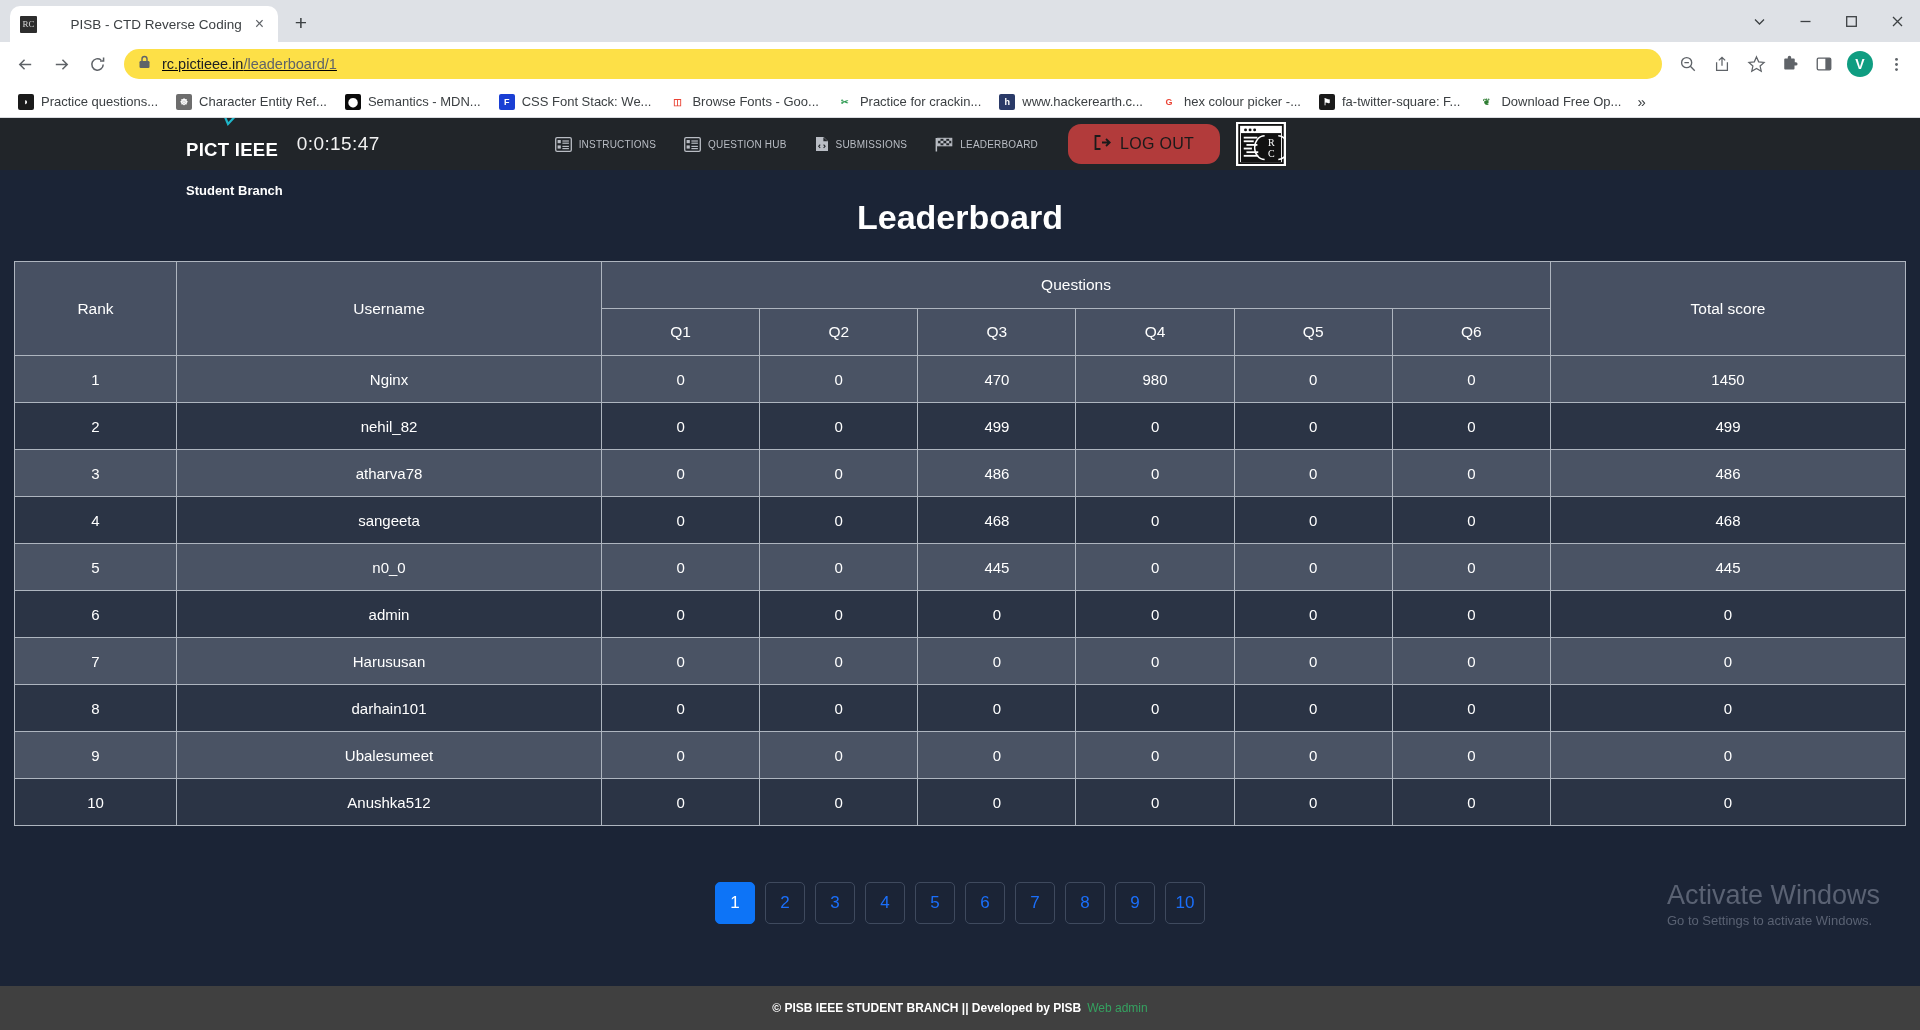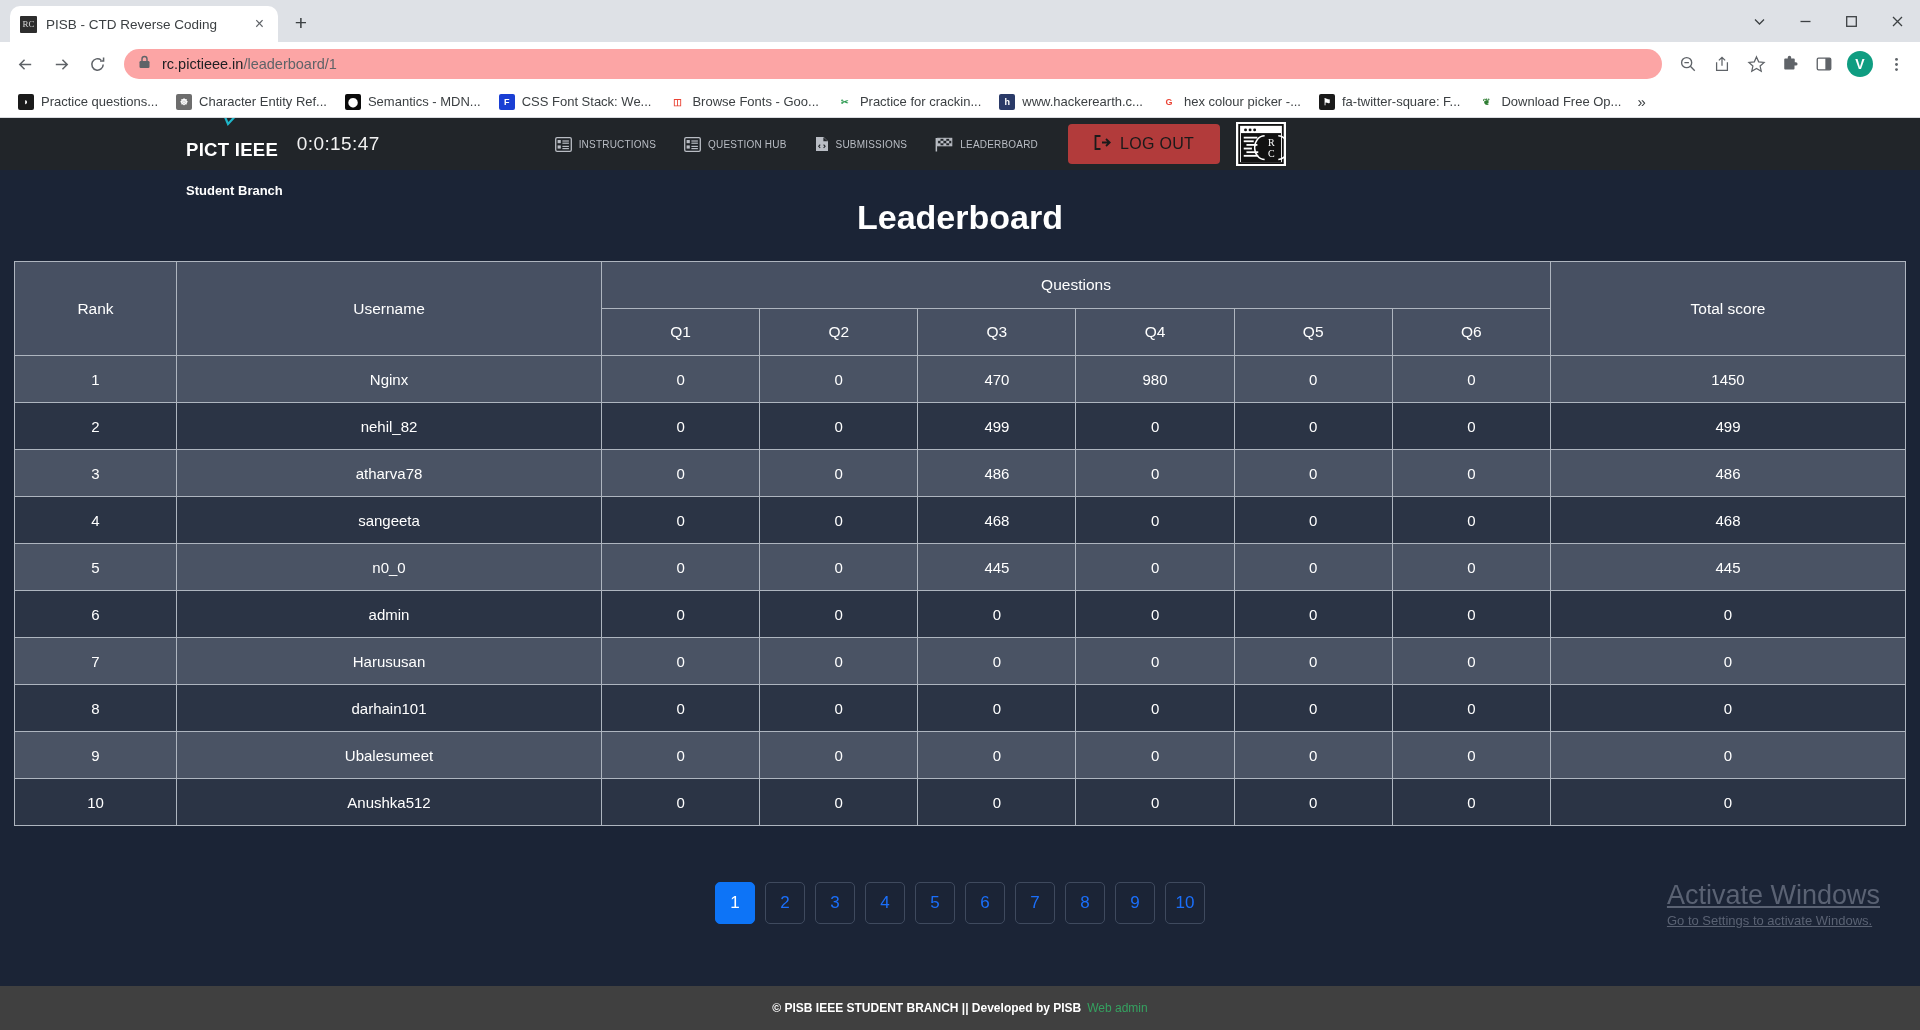--- a/index.html
+++ b/index.html
@@ -8,21 +8,21 @@
     font-family: "Liberation Sans", sans-serif;
     overflow: hidden;
     background: #1d2533;
   }
 
   
   .browser { width: 1920px; height: 1030px; display: flex; flex-direction: column; }
 
   .tabstrip {
     height: 42px; background: #dee1e6; display: flex; align-items: flex-end;
-    padding-left: 10px; position: relative;
+    padding-left: 10px; position: relative; text-align: right;
   }
   .tab {
     height: 36px; width: 268px; background: #fff; border-radius: 10px 10px 0 0;
     display: flex; align-items: center; padding: 0 10px; gap: 9px;
   }
   .tab-favicon {
     width: 17px; height: 17px; background: #2d2d2d; flex: 0 0 auto;
     display: flex; align-items: center; justify-content: center;
     color: #d8d8d8; font-size: 9px; font-family: "Liberation Serif", serif;
     border-radius: 1px;
@@ -48,23 +48,23 @@
 
   .toolbar {
     height: 44px; background: #fff; display: flex; align-items: center;
     padding: 0 8px; gap: 2px;
   }
   .navbtn {
     width: 34px; height: 34px; border-radius: 50%;
     display: flex; align-items: center; justify-content: center; color: #5f6368;
   }
   .omnibox {
-    flex: 1 1 auto; height: 30px; background: #fca5a5; border-radius: 16px;
+    flex: 1 1 auto; height: 30px; background: #fde047; border-radius: 16px;
     display: flex; align-items: center; padding: 0 14px; gap: 11px;
-    margin: 0 8px; min-width: 0;
+    margin: 0 8px; min-width: 0; text-decoration: underline;
   }
   .omnibox-url { font-size: 14.5px; color: #202124; white-space: nowrap; }
   .omnibox-url .path { color: #5f6368; }
   .tb-icon {
     width: 32px; height: 32px; display: flex; align-items: center; justify-content: center;
     color: #5f6368; flex: 0 0 auto;
   }
   .avatar {
     width: 26px; height: 26px; border-radius: 50%; background: #0f9d81; color: #fff;
     display: flex; align-items: center; justify-content: center;
@@ -105,21 +105,21 @@
 
   .navlinks { display: flex; align-items: center; gap: 28px; margin-left: 175px; }
   .navlink {
     display: flex; align-items: center; gap: 7px;
     color: #b9bdc4; font-size: 10px; letter-spacing: .2px;
   }
   .navlink svg { display: block; }
 
   .logout {
     margin-left: 30px; background: #b23b3b; color: #1a1a1a; border: none;
-    border-radius: 4px; height: 40px; padding: 0 26px;
+    border-radius: 13px; height: 40px; padding: 0 26px;
     display: flex; align-items: center; gap: 9px;
     font-size: 16px; font-family: "Liberation Sans", sans-serif; letter-spacing: .3px;
   }
   .rc-logo {
     width: 50px; height: 44px; background: #fff; margin-left: 16px;
     flex: 0 0 auto; padding: 2px;
   }
 
   .title {
     text-align: center; color: #fff; font-size: 34px; font-weight: bold;
@@ -149,21 +149,21 @@
   .pg {
     width: 40px; height: 42px; border: 1px solid #3f4a5e; border-radius: 5px;
     display: flex; align-items: center; justify-content: center;
     color: #1a6ffb; font-size: 17px; background: transparent;
   }
   .pg.active { background: #0d74f7; color: #fff; border-color: #0d74f7; }
 
   
   .watermark {
     position: absolute; right: 40px; bottom: 58px; text-align: left;
-    color: #5a6273; user-select: none; text-decoration: underline;
+    color: #5a6273; user-select: none;
   }
   .watermark .w1 { font-size: 27px; line-height: 1.25; }
   .watermark .w2 { font-size: 13px; }
 
   .footer {
     height: 44px; background: #404040; color: #fff; flex: 0 0 auto;
     display: flex; align-items: center; justify-content: center;
     font-size: 12px; font-weight: bold;
   }
   .footer .green { color: #35a160; font-weight: normal; margin-left: 6px; }

